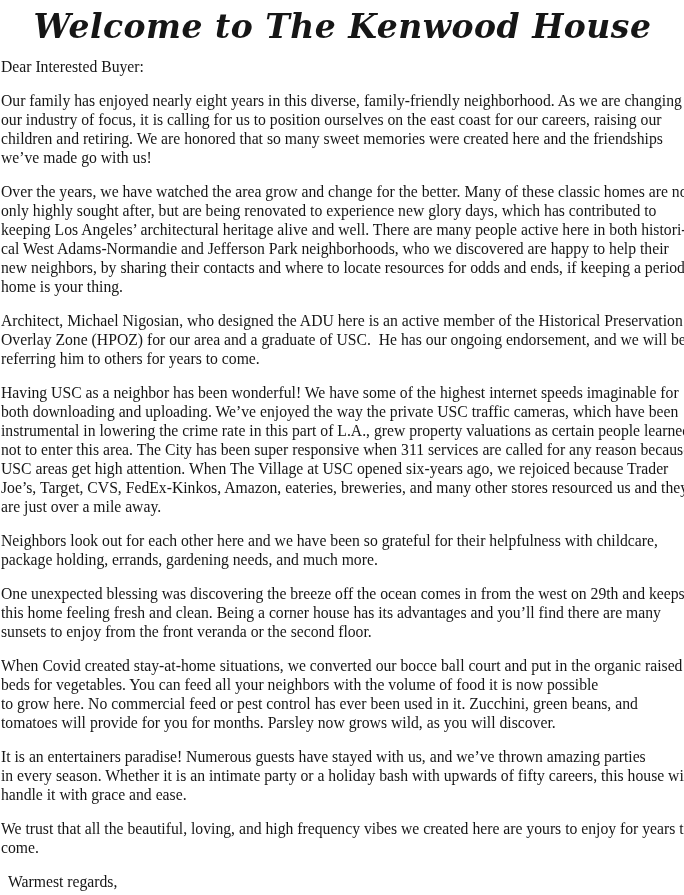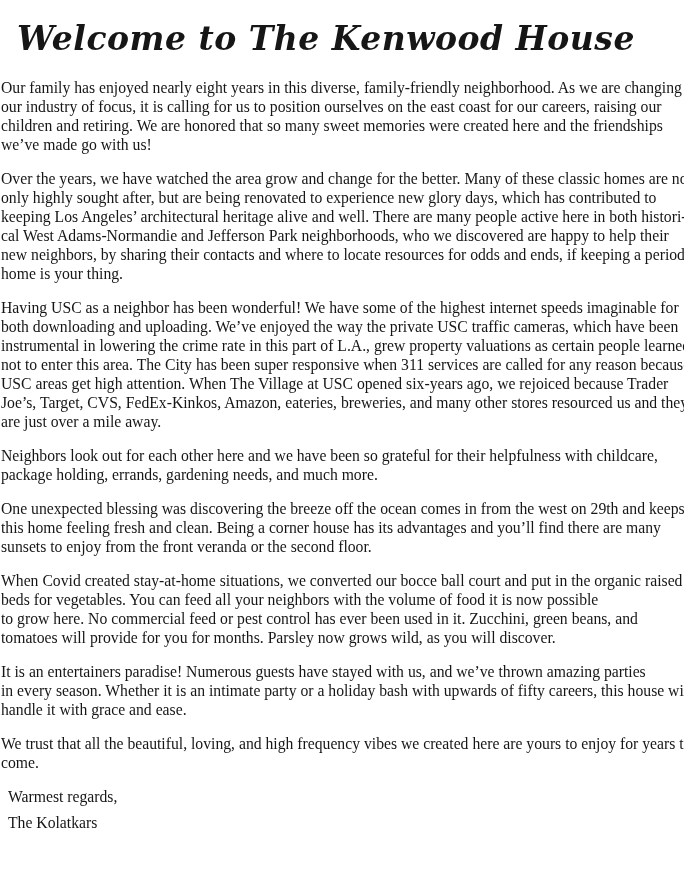--- a/index.html
+++ b/index.html
@@ -21,21 +21,22 @@
     line-height: 19px;
     color: #161616;
     -webkit-font-smoothing: antialiased;
   }
   .title {
     font-family: "DejaVu Serif", serif;
     font-style: italic;
     font-weight: 700;
     font-size: 33px;
     line-height: 46px;
-    margin: 16px;
+    text-align: center;
+    margin: 4px;
     letter-spacing: 0.5px;
     white-space: nowrap;
   }
   .salutation {
     margin: 7px 0 0 0;
     white-space: pre;
   }
   .para {
     margin: 15px 0 0 0;
     white-space: pre;
@@ -47,30 +48,34 @@
   .closing-block p {
     margin: 7px;
     white-space: pre;
   }
 </style>
 </head>
 <body>
 
 <div class="page">
   <h1 class="title">Welcome to The Kenwood House</h1>
+  <p class="salutation">Dear Interested Buyer:</p>
   <p class="para">Our family has enjoyed nearly eight years in this diverse, family-friendly neighborhood. As we are changing
 our industry of focus, it is calling for us to position ourselves on the east coast for our careers, raising our
 children and retiring. We are honored that so many sweet memories were created here and the friendships
 we’ve made go with us!</p>
   <p class="para">Over the years, we have watched the area grow and change for the better. Many of these classic homes are not
 only highly sought after, but are being renovated to experience new glory days, which has contributed to
 keeping Los Angeles’ architectural heritage alive and well. There are many people active here in both histori-
 cal West Adams-Normandie and Jefferson Park neighborhoods, who we discovered are happy to help their
 new neighbors, by sharing their contacts and where to locate resources for odds and ends, if keeping a period
 home is your thing.</p>
+  <p class="para">Architect, Michael Nigosian, who designed the ADU here is an active member of the Historical Preservation
+Overlay Zone (HPOZ) for our area and a graduate of USC.  He has our ongoing endorsement, and we will be
+referring him to others for years to come.</p>
   <p class="para">Having USC as a neighbor has been wonderful! We have some of the highest internet speeds imaginable for
 both downloading and uploading. We’ve enjoyed the way the private USC traffic cameras, which have been
 instrumental in lowering the crime rate in this part of L.A., grew property valuations as certain people learned
 not to enter this area. The City has been super responsive when 311 services are called for any reason because
 USC areas get high attention. When The Village at USC opened six-years ago, we rejoiced because Trader
 Joe’s, Target, CVS, FedEx-Kinkos, Amazon, eateries, breweries, and many other stores resourced us and they
 are just over a mile away.</p>
   <p class="para">Neighbors look out for each other here and we have been so grateful for their helpfulness with childcare,
 package holding, errands, gardening needs, and much more.</p>
   <p class="para">One unexpected blessing was discovering the breeze off the ocean comes in from the west on 29th and keeps

